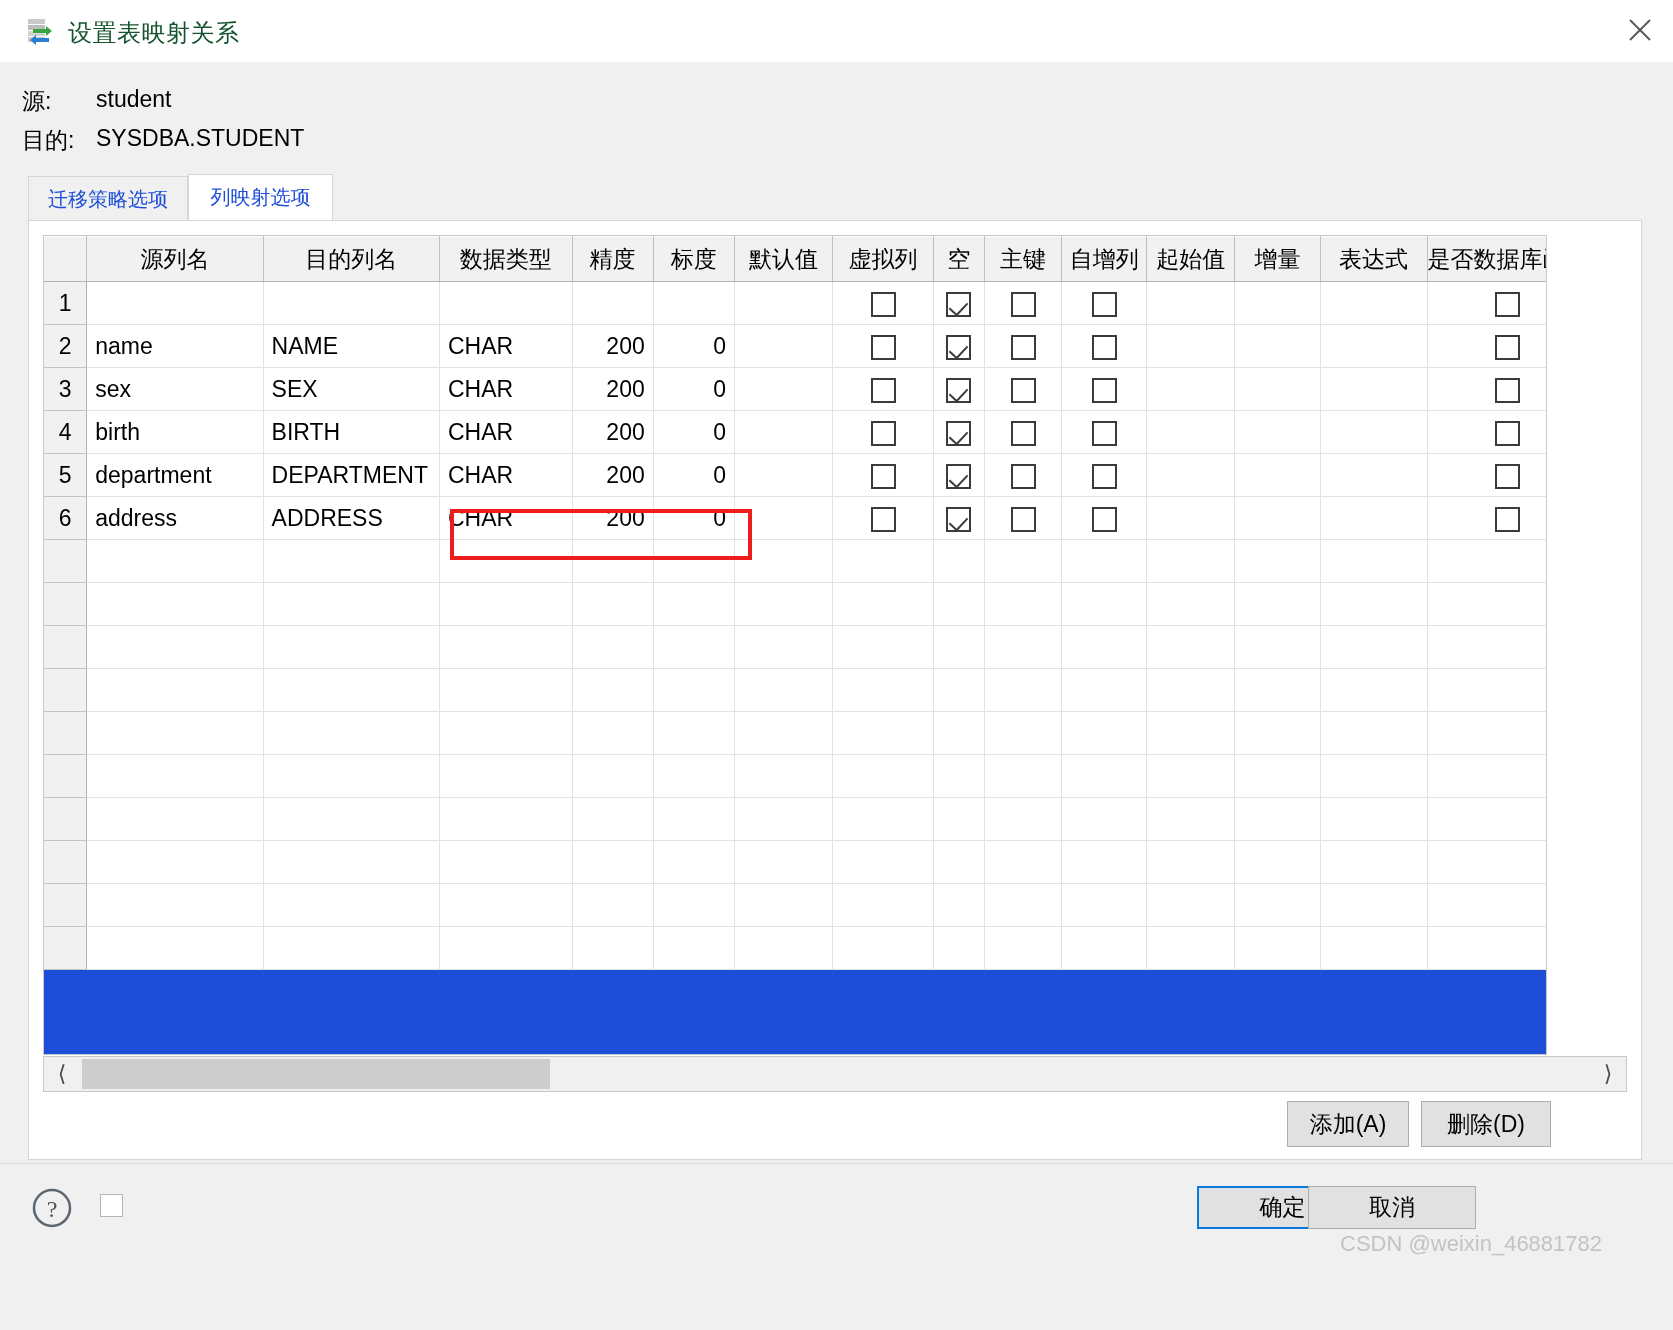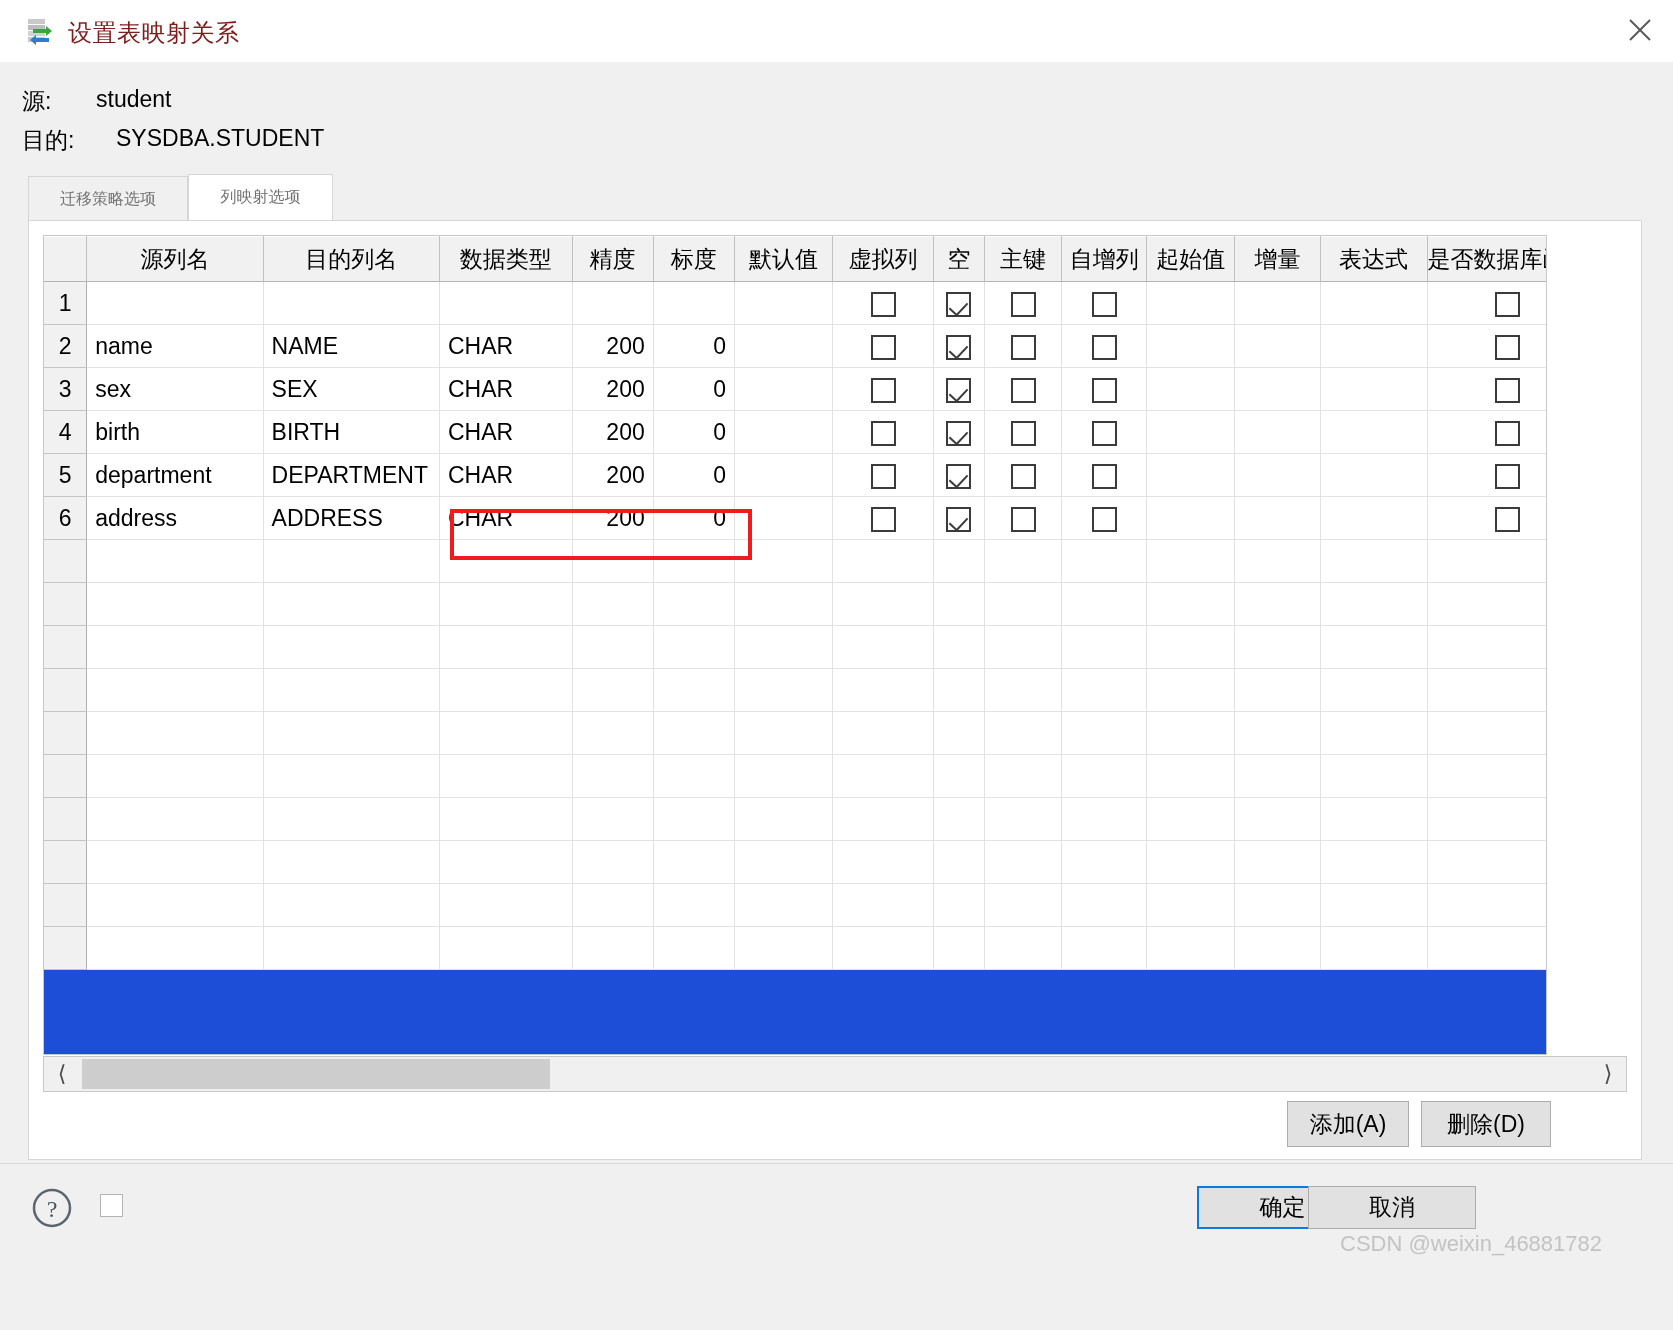--- a/index.html
+++ b/index.html
@@ -14,44 +14,44 @@
   
   #titlebar{
     position:absolute;left:0;top:0;width:1673px;height:62px;
     background:#ffffff;border-bottom:1px solid #e6e6e6;
   }
   #title-icon{
     position:absolute;left:26px;top:16px;width:30px;height:30px;
   }
   #title-text{
     position:absolute;left:68px;top:17px;
-    font-size:24px;color:#7f1d1d;letter-spacing:.5px;
+    font-size:24px;color:#14532d;letter-spacing:.5px;
   }
   #close-btn{
     position:absolute;right:0px;top:0px;width:66px;height:60px;
     display:flex;align-items:center;justify-content:center;
   }
   #close-btn svg{display:block;}
   
   #content{
     position:absolute;left:0;top:62px;width:1673px;height:1100px;
     background:#f0f0f0;
   }
   .hdr-row{position:absolute;font-size:23px;color:#000;}
   #src-label{left:22px;top:24px;}
   #src-value{left:96px;top:24px;}
   #dst-label{left:22px;top:63px;}
-  #dst-value{left:96px;top:63px;margin-left:20px;}
+  #dst-value{left:96px;top:63px;}
 
   
   #tabs{position:absolute;left:28px;top:114px;height:45px;}
   .tab{
     position:absolute;top:0;height:45px;
     display:flex;align-items:center;justify-content:center;
-    font-size:16px;color:#737373;box-sizing:border-box;
+    font-size:20px;color:#1d4ed8;box-sizing:border-box;
   }
   .tab.inactive{
     left:0;width:160px;background:#f0f0f0;
     border:1px solid #d6d6d6;border-bottom:none;
   }
   .tab.active{
     left:160px;width:145px;background:#ffffff;
     border:1px solid #d6d6d6;border-bottom:1px solid #ffffff;
     height:47px;top:-2px;
   }

